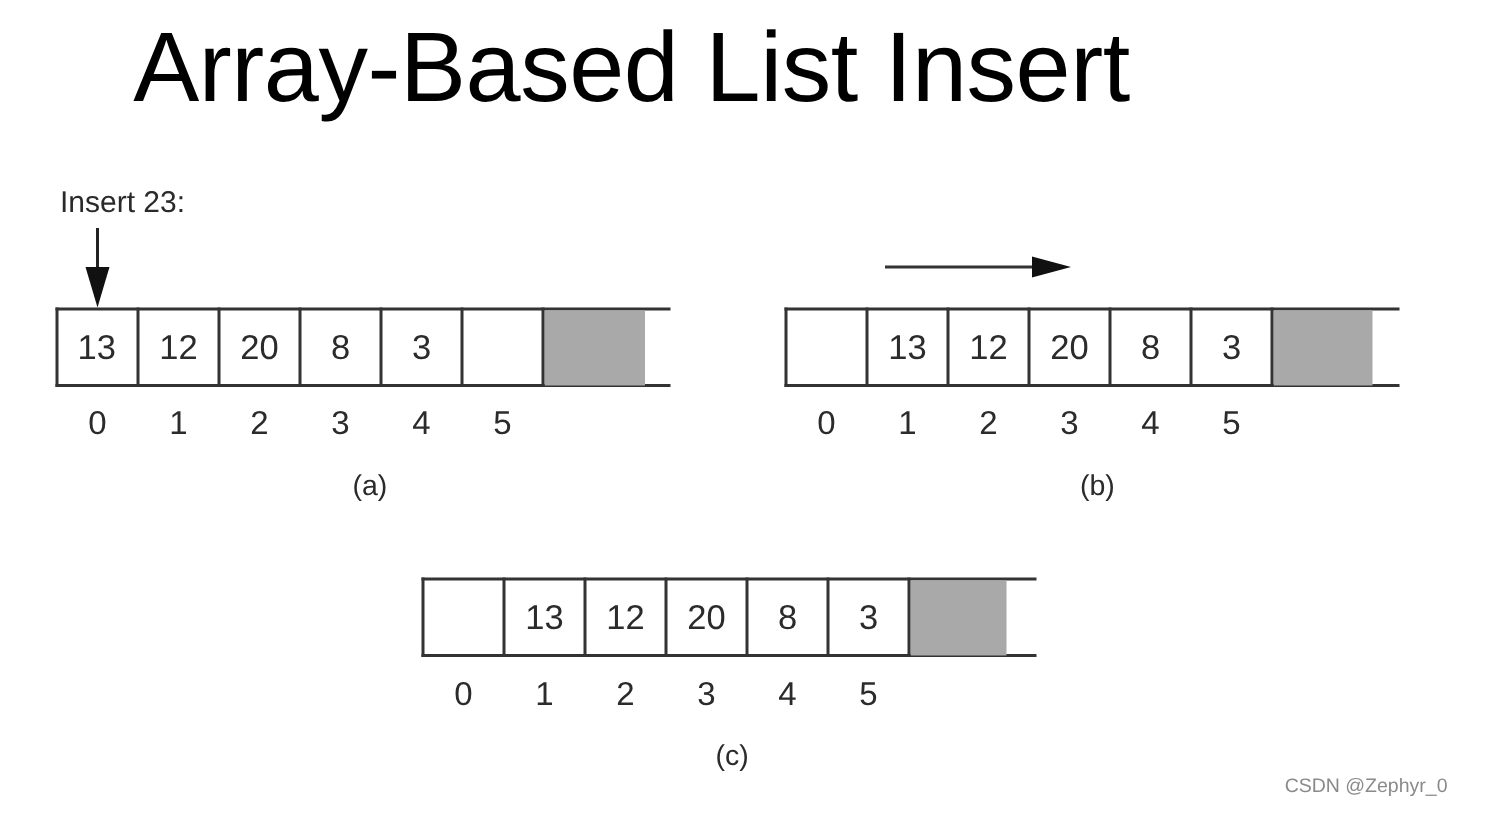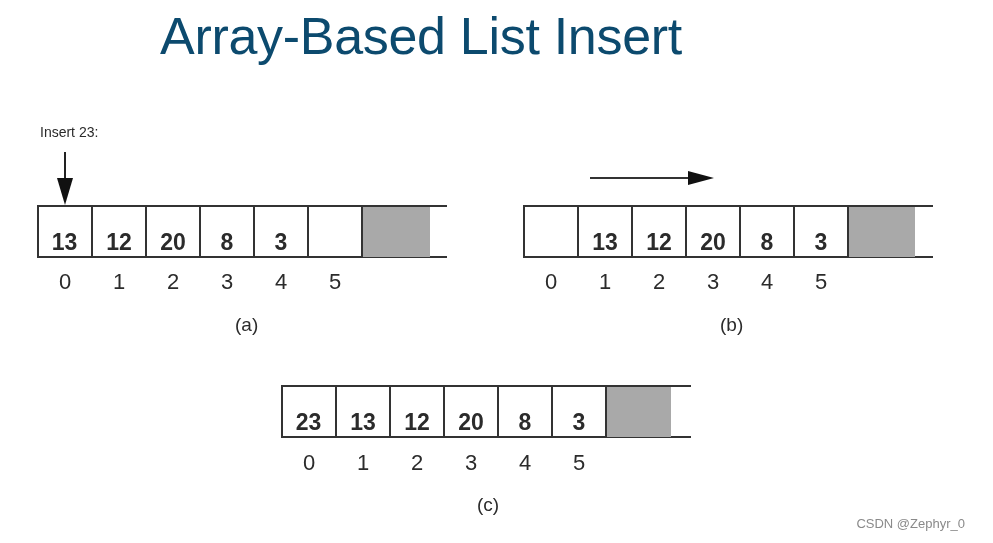--- a/index.html
+++ b/index.html
@@ -1,26 +1,26 @@
 <!DOCTYPE html>
 <html><head>
 <meta charset="utf-8">
 <style>
   html, body { margin:0; padding:0; background:#ffffff; }
   body { width:993px; height:543px; position:relative; overflow:hidden;
          font-family:"Liberation Sans", sans-serif; color:#1a1a1a; }
   .title { position:absolute; left:0; width:842px; top:6px; text-align:center;
-           font-size:52px; color:#0c4a6e; letter-spacing:-0.3px; }
+           font-size:66px; color:#000000; letter-spacing:-0.3px; }
   .abs { position:absolute; }
-  .label { font-size:14px; color:#2a2a2a; }
+  .label { font-size:20px; color:#2a2a2a; }
   .array { position:absolute; height:53px; }
   .hline { position:absolute; height:2px; background:#333; }
-  .cell { position:absolute; top:11px; height:53px; box-sizing:border-box;
+  .cell { position:absolute; top:0; height:53px; box-sizing:border-box;
           display:flex; align-items:center; justify-content:center;
-          font-size:23px; color:#2b2b2b;font-weight:bold; }
+          font-size:23px; color:#2b2b2b; }
   .vline { position:absolute; top:0; width:2px; height:53px; background:#333; }
   .gray { position:absolute; top:2px; height:50px; background:#a9a9a9; }
   .idx { position:absolute; width:54px; text-align:center; font-size:22px; color:#2b2b2b; }
   .caption { position:absolute; font-size:19px; color:#2b2b2b; }
   .watermark { position:absolute; right:28px; bottom:12px; font-size:13px; color:#8a8a8a; }
 </style>
 </head>
 <body>
 
 <div class="title">Array-Based List Insert</div>
@@ -87,21 +87,20 @@
   <div class="idx" style="left:686px; top:269px;">3</div>
   <div class="idx" style="left:740px; top:269px;">4</div>
   <div class="idx" style="left:794px; top:269px;">5</div>
   <div class="caption" style="left:720px; top:314px;">(b)</div>
 </div>
 
 <div>
   <div class="array" style="left:281px; top:385px; width:412px;">
     <div class="hline" style="left:0; top:0; width:410px;"></div>
     <div class="hline" style="left:0; top:51px; width:410px;"></div>
-    <div class="cell" style="left:0; width:55px;">23</div>
     <div class="cell" style="left:55px; width:54px;">13</div>
     <div class="cell" style="left:109px; width:54px;">12</div>
     <div class="cell" style="left:163px; width:54px;">20</div>
     <div class="cell" style="left:217px; width:54px;">8</div>
     <div class="cell" style="left:271px; width:54px;">3</div>
     <div class="gray" style="left:326px; width:64px;"></div>
     <div class="vline" style="left:0;"></div>
     <div class="vline" style="left:54px;"></div>
     <div class="vline" style="left:108px;"></div>
     <div class="vline" style="left:162px;"></div>

